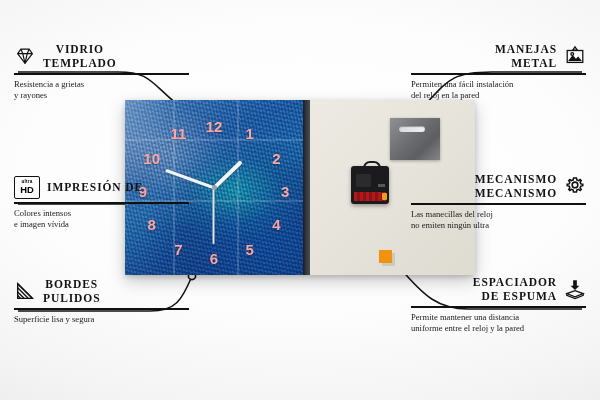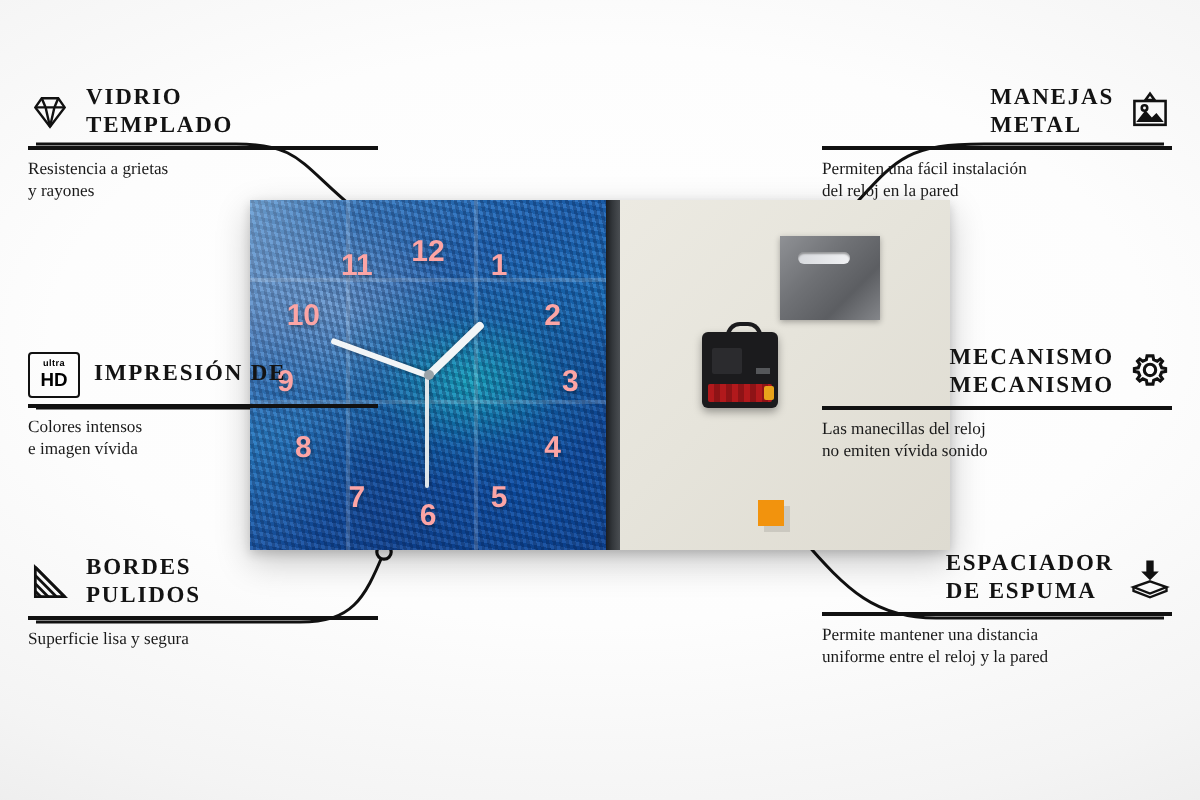--- a/index.html
+++ b/index.html
@@ -97,23 +97,23 @@
     box-shadow:3px 3px 0 rgba(0,0,0,.10);
   }
 
   
   .callout{position:absolute;width:175px;}
   .callout .head{display:flex;align-items:center;gap:7px;}
   .callout.right .head{flex-direction:row;justify-content:flex-end;}
   .titles{display:flex;flex-direction:column;}
   .titles b{
     font-family:"Liberation Serif", serif;font-weight:700;font-size:11.5px;
-    letter-spacing:.9px;color:#131313;line-height:1.22;white-space:nowrap;
-  }
-  .callout.right .titles b{text-align:left;font-family:Liberation Serif, serif;}
+    letter-spacing:.9px;color:#131313;line-height:1.22;white-space:nowrap;text-align:center;
+  }
+  .callout.right .titles b{text-align:right;font-family:Liberation Serif, serif;}
   .rule{height:1.6px;background:#111;margin:3px 0 4px 0;}
   .desc{font-size:8.6px;line-height:1.32;color:#1a1a1a;font-family:"Liberation Serif", serif;}
   .callout.right .desc{text-align:left;}
 
   .ico{width:22px;height:22px;flex:0 0 22px;color:#111;}
   .ico svg{display:block;width:22px;height:22px;}
   .hd-badge{
     width:24px;height:21px;flex:0 0 24px;border:1.6px solid #111;border-radius:2px;
     display:flex;flex-direction:column;align-items:center;justify-content:center;line-height:1;
   }
@@ -283,21 +283,21 @@
       </span>
       <span class="ico">
         <svg viewBox="0 0 24 24" fill="none" stroke="currentColor" stroke-width="1.7">
           <path d="M12 3.2 L13.6 3.2 L14 5.3 L15.9 6.1 L17.6 4.9 L18.8 6.1 L17.6 7.8 L18.4 9.7 L20.5 10.1 L20.5 11.7 L18.4 12.1 L17.6 14 L18.8 15.7 L17.6 16.9 L15.9 15.7 L14 16.5 L13.6 18.6 L12 18.6 L10.4 18.6 L10 16.5 L8.1 15.7 L6.4 16.9 L5.2 15.7 L6.4 14 L5.6 12.1 L3.5 11.7 L3.5 10.1 L5.6 9.7 L6.4 7.8 L5.2 6.1 L6.4 4.9 L8.1 6.1 L10 5.3 L10.4 3.2 Z"></path>
           <circle cx="12" cy="10.9" r="3.1"></circle>
         </svg>
       </span>
     </div>
     <div class="rule"></div>
     <div class="desc">Las manecillas del reloj</div>
-    <div class="desc">no emiten vívida sonido</div>
+    <div class="desc">no emiten ningún ultra</div>
   </div>
 
   <div class="callout right" id="c-espaciador">
     <div class="head">
       <span class="titles">
         <b>ESPACIADOR</b>
         <b>DE ESPUMA</b>
       </span>
       <span class="ico">
         <svg viewBox="0 0 24 24" fill="none" stroke="currentColor" stroke-width="1.3">

